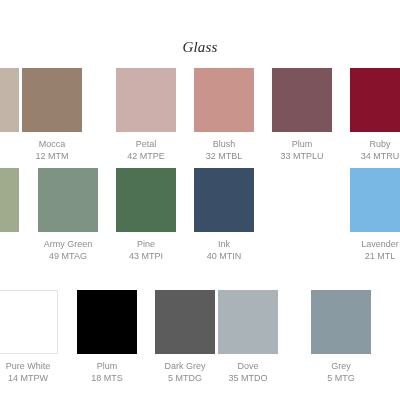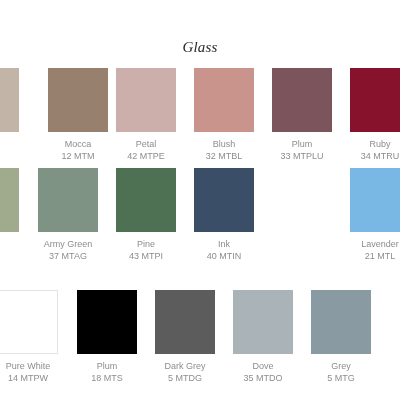--- a/index.html
+++ b/index.html
@@ -81,21 +81,21 @@
   <div class="title">Glass</div>
 
   <div class="row row-1">
       <div class="swatch-cell" style="left: -41px;">
         <div class="chip" style="background: rgb(194, 180, 167);"></div>
         <div class="caption" style="color: rgb(141, 141, 141);">
           <span class="name"></span>
           <span class="code">GA</span>
         </div>
       </div>
-      <div class="swatch-cell" style="left: 48px;">
+      <div class="swatch-cell" style="left: 22px;">
         <div class="chip" style="background: rgb(151, 128, 109);"></div>
         <div class="caption" style="color: rgb(141, 141, 141);">
           <span class="name">Mocca</span>
           <span class="code">12 MTM</span>
         </div>
       </div>
       <div class="swatch-cell" style="left: 116px;">
         <div class="chip" style="background: rgb(204, 174, 171);"></div>
         <div class="caption" style="color: rgb(141, 141, 141);">
           <span class="name">Petal</span>
@@ -129,21 +129,21 @@
         <div class="chip" style="background: rgb(160, 171, 142);"></div>
         <div class="caption" style="color: rgb(141, 141, 141);">
           <span class="name"></span>
           <span class="code">K</span>
         </div>
       </div>
       <div class="swatch-cell" style="left: 38px;">
         <div class="chip" style="background: rgb(127, 147, 132);"></div>
         <div class="caption" style="color: rgb(141, 141, 141);">
           <span class="name">Army Green</span>
-          <span class="code">37 MTAG</span>
+          <span class="code">49 MTAG</span>
         </div>
       </div>
       <div class="swatch-cell" style="left: 116px;">
         <div class="chip" style="background: rgb(78, 112, 83);"></div>
         <div class="caption" style="color: rgb(141, 141, 141);">
           <span class="name">Pine</span>
           <span class="code">43 MTPI</span>
         </div>
       </div>
       <div class="swatch-cell" style="left: 194px;">
@@ -176,21 +176,21 @@
           <span class="code">18 MTS</span>
         </div>
       </div>
       <div class="swatch-cell" style="left: 155px;">
         <div class="chip" style="background: rgb(92, 92, 92);"></div>
         <div class="caption" style="color: rgb(141, 141, 141);">
           <span class="name">Dark Grey</span>
           <span class="code">5 MTDG</span>
         </div>
       </div>
-      <div class="swatch-cell" style="left: 233px;">
+      <div class="swatch-cell" style="left: 218px;">
         <div class="chip" style="background: rgb(170, 179, 183);"></div>
         <div class="caption" style="color: rgb(141, 141, 141);">
           <span class="name">Dove</span>
           <span class="code">35 MTDO</span>
         </div>
       </div>
       <div class="swatch-cell" style="left: 311px;">
         <div class="chip" style="background: rgb(138, 154, 163);"></div>
         <div class="caption" style="color: rgb(141, 141, 141);">
           <span class="name">Grey</span>

